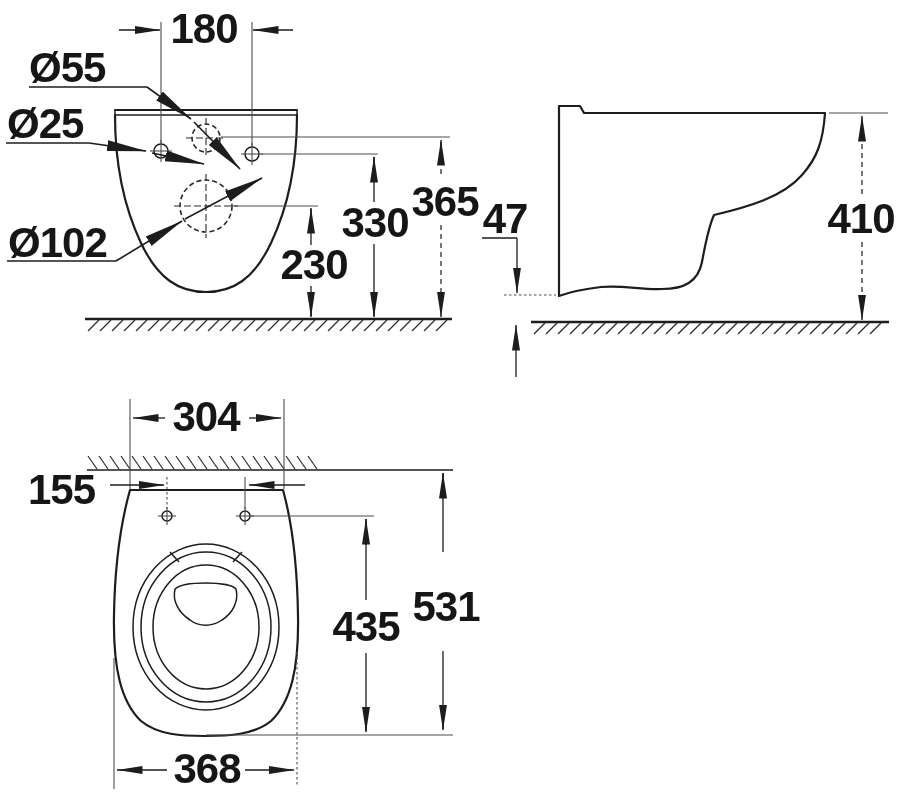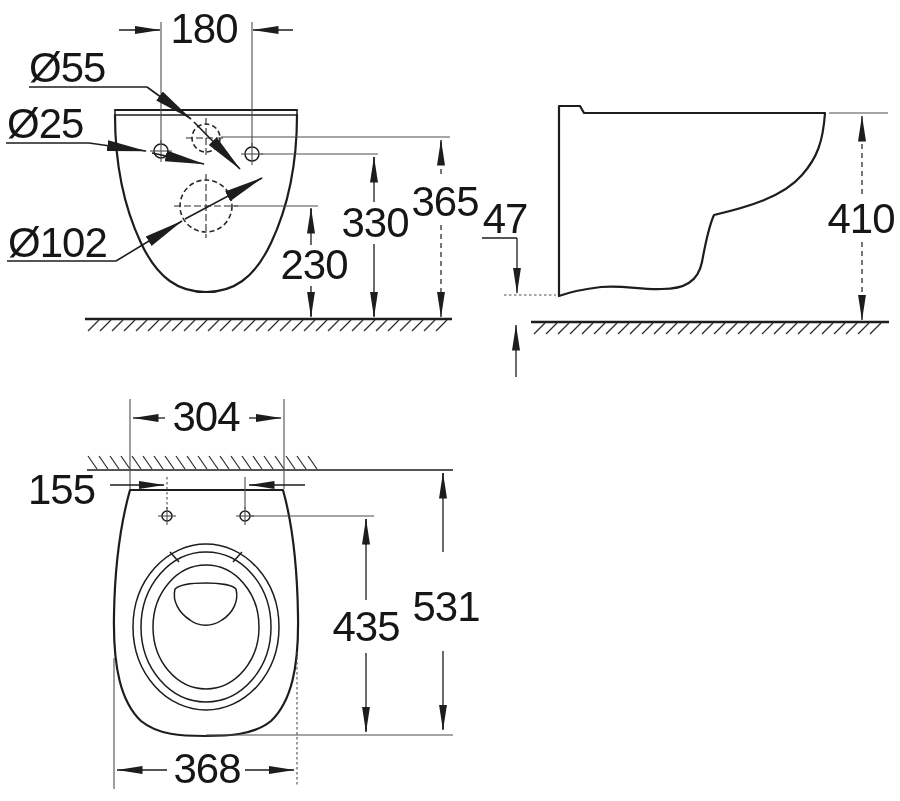--- a/index.html
+++ b/index.html
@@ -1,18 +1,19 @@
 <!DOCTYPE html>
 <html><head>
 <meta charset="utf-8">
 <style>
   html,body{margin:0;padding:0;background:#fff;}
   .sheet{
     position:relative;width:900px;height:801px;background:#ffffff;
     font-family:"Liberation Sans", sans-serif;
+    font-weight:bold;
   }
   svg{display:block;}
   text{
     font-family:"Liberation Sans", sans-serif;
     font-size:42px;
     fill:#161616;
     letter-spacing:-1px;
   }
   .outline{fill:none;stroke:#1d1d1d;stroke-width:2.2;stroke-linejoin:round;stroke-linecap:round;}
   .outline-thin{fill:none;stroke:#1d1d1d;stroke-width:1.5;}

